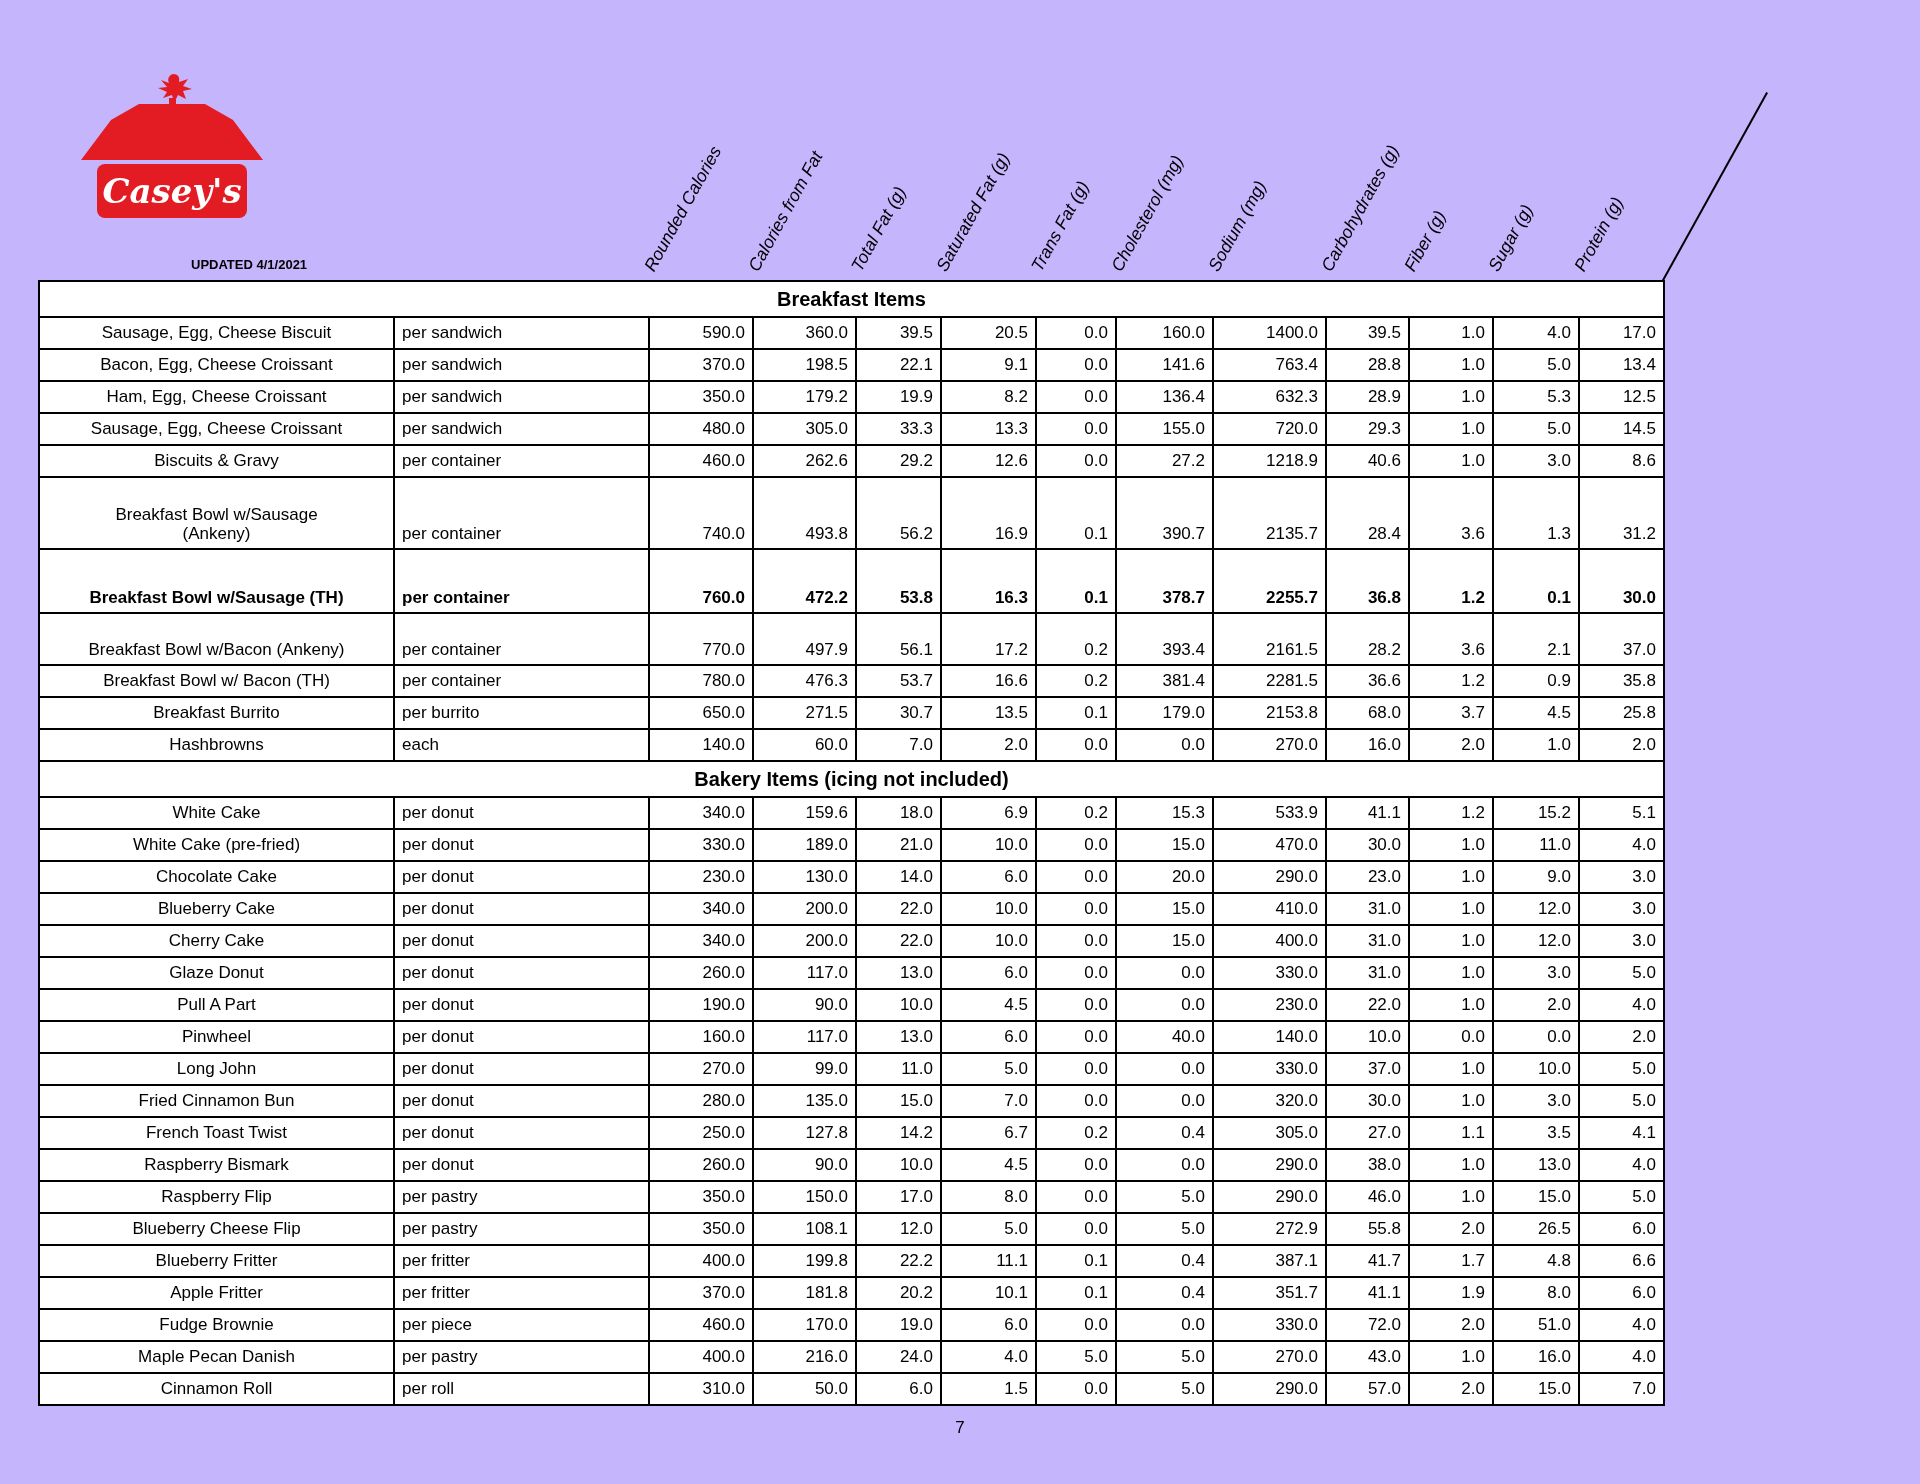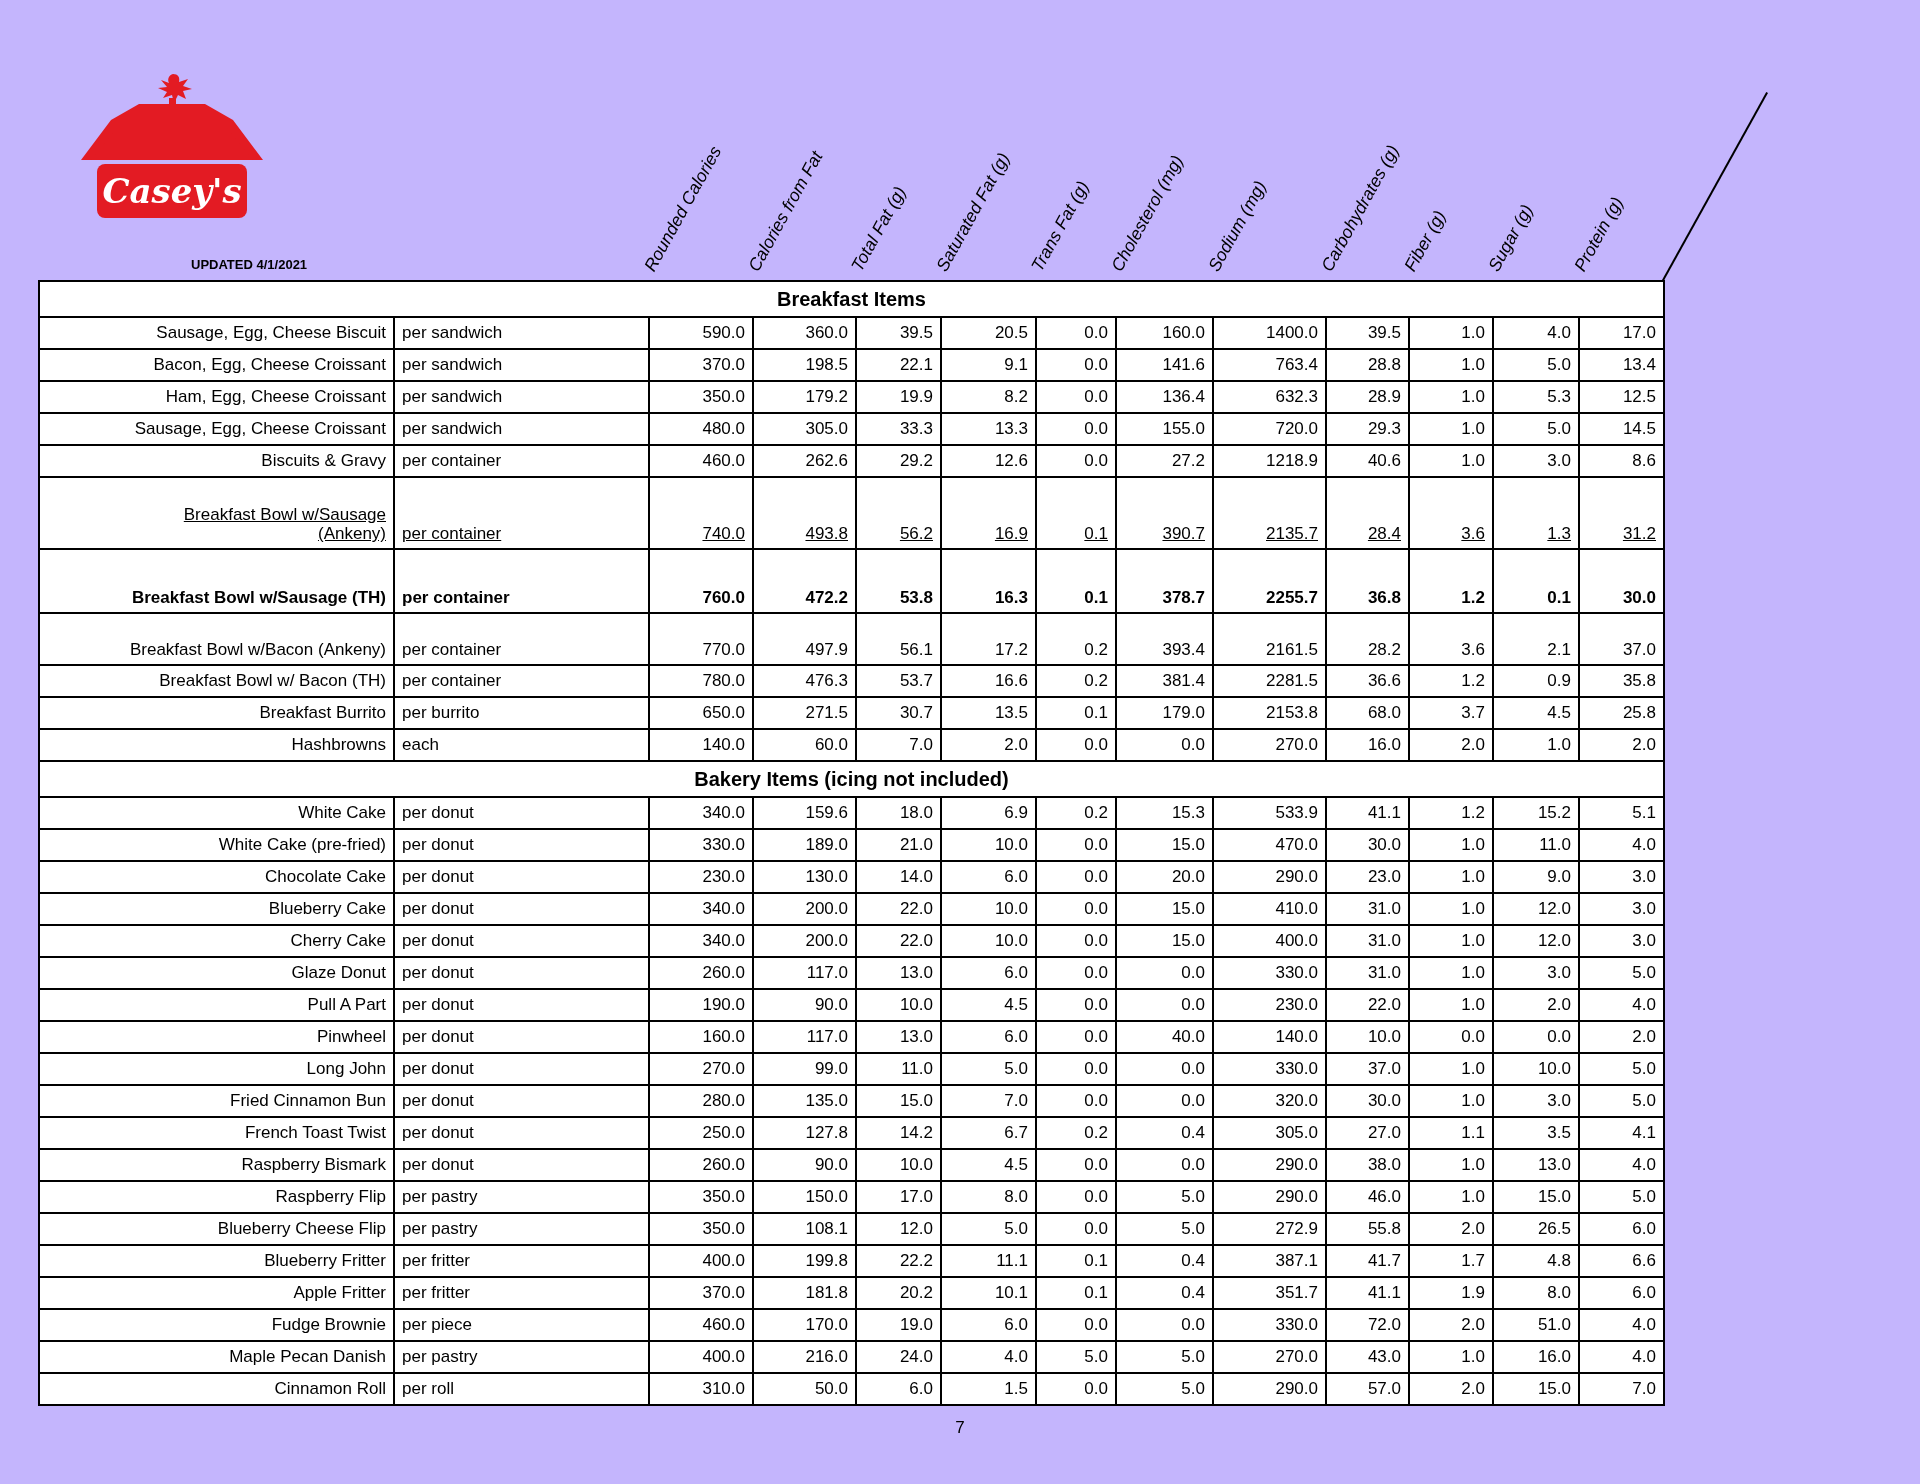--- a/index.html
+++ b/index.html
@@ -79,21 +79,21 @@
   tbody td {
     border: 2px solid #000;
     padding: 2px 7px;
     height: 26px;
     line-height: 1.15;
     overflow: hidden;
     vertical-align: middle;
     background: #fff;
   }
   tbody td.name {
-    text-align: right;
+    text-align: center;
     white-space: pre-line;
     margin-top: 44px;
   }
   tbody td.serving { text-align: left; margin-top: 8px; }
   tbody td.num { text-align: right; }
   tr.section-row td {
     text-align: center;
     font-weight: 700;
     font-size: 20px;
     height: 30px;
@@ -257,21 +257,21 @@
             <td class="num">29.2</td>
             <td class="num">12.6</td>
             <td class="num">0.0</td>
             <td class="num">27.2</td>
             <td class="num">1218.9</td>
             <td class="num">40.6</td>
             <td class="num">1.0</td>
             <td class="num">3.0</td>
             <td class="num">8.6</td>
           </tr>
-          <tr class="tall" style="height: 72px; text-decoration: underline;">
+          <tr class="tall" style="height: 72px;">
             <td class="name">Breakfast Bowl w/Sausage
 (Ankeny)</td>
             <td class="serving">per container</td>
             <td class="num">740.0</td>
             <td class="num">493.8</td>
             <td class="num">56.2</td>
             <td class="num">16.9</td>
             <td class="num">0.1</td>
             <td class="num">390.7</td>
             <td class="num">2135.7</td>

